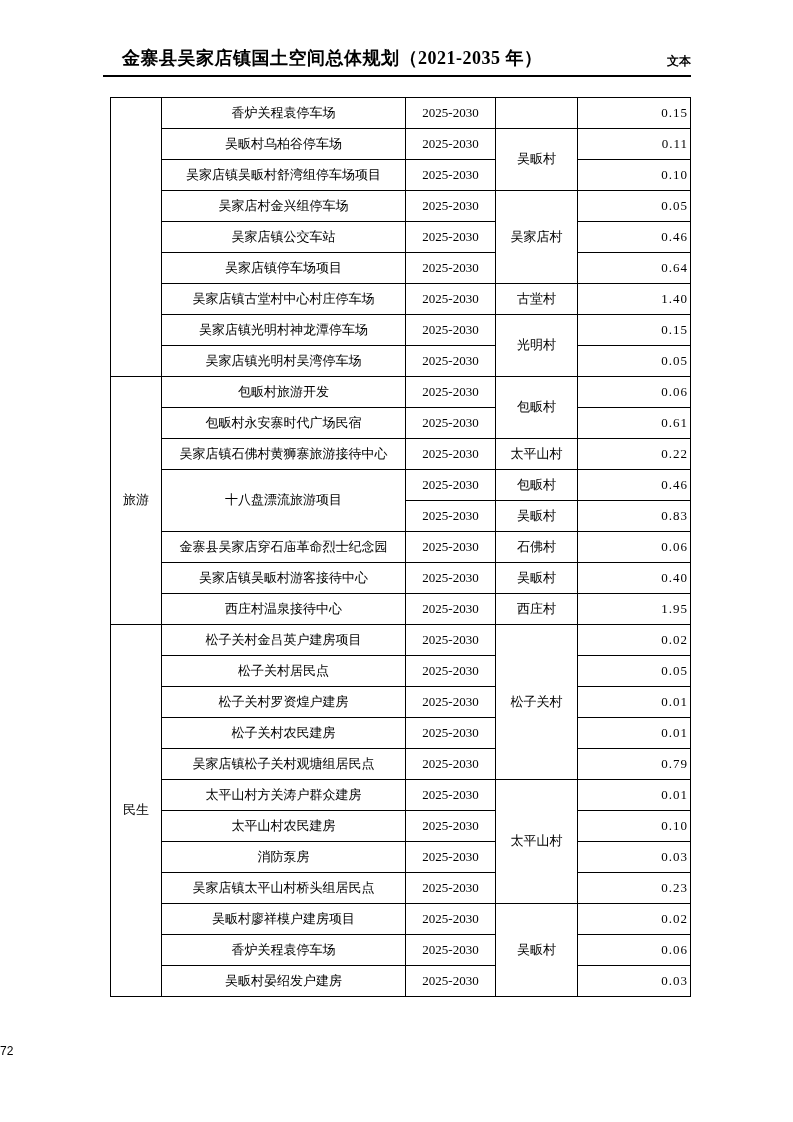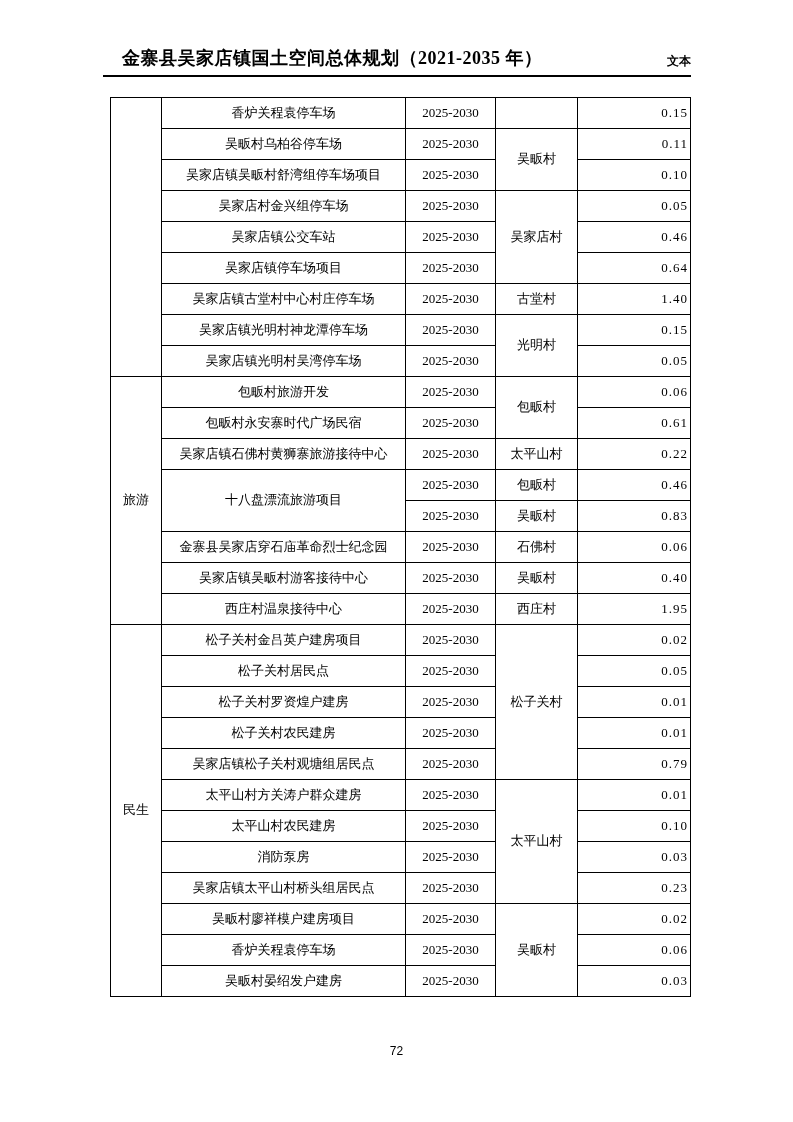--- a/index.html
+++ b/index.html
@@ -54,21 +54,20 @@
   .plan-table col.c-cat  { width:51px; }
   .plan-table col.c-name { width:244px; }
   .plan-table col.c-per  { width:90px; }
   .plan-table col.c-vil  { width:82px; }
   .plan-table col.c-val  { width:113px; }
   .plan-table td.val { letter-spacing:1px;text-align:right; }
   .page-number {
     position:absolute;
     left:0; right:0;
     top:1044px;
-    text-align:center;
     font-size:12px;
     font-family:"Liberation Sans","DejaVu Sans",sans-serif;
   }
 </style>
 </head>
 <body>
 
 <div class="page">
 
   <div class="header">

